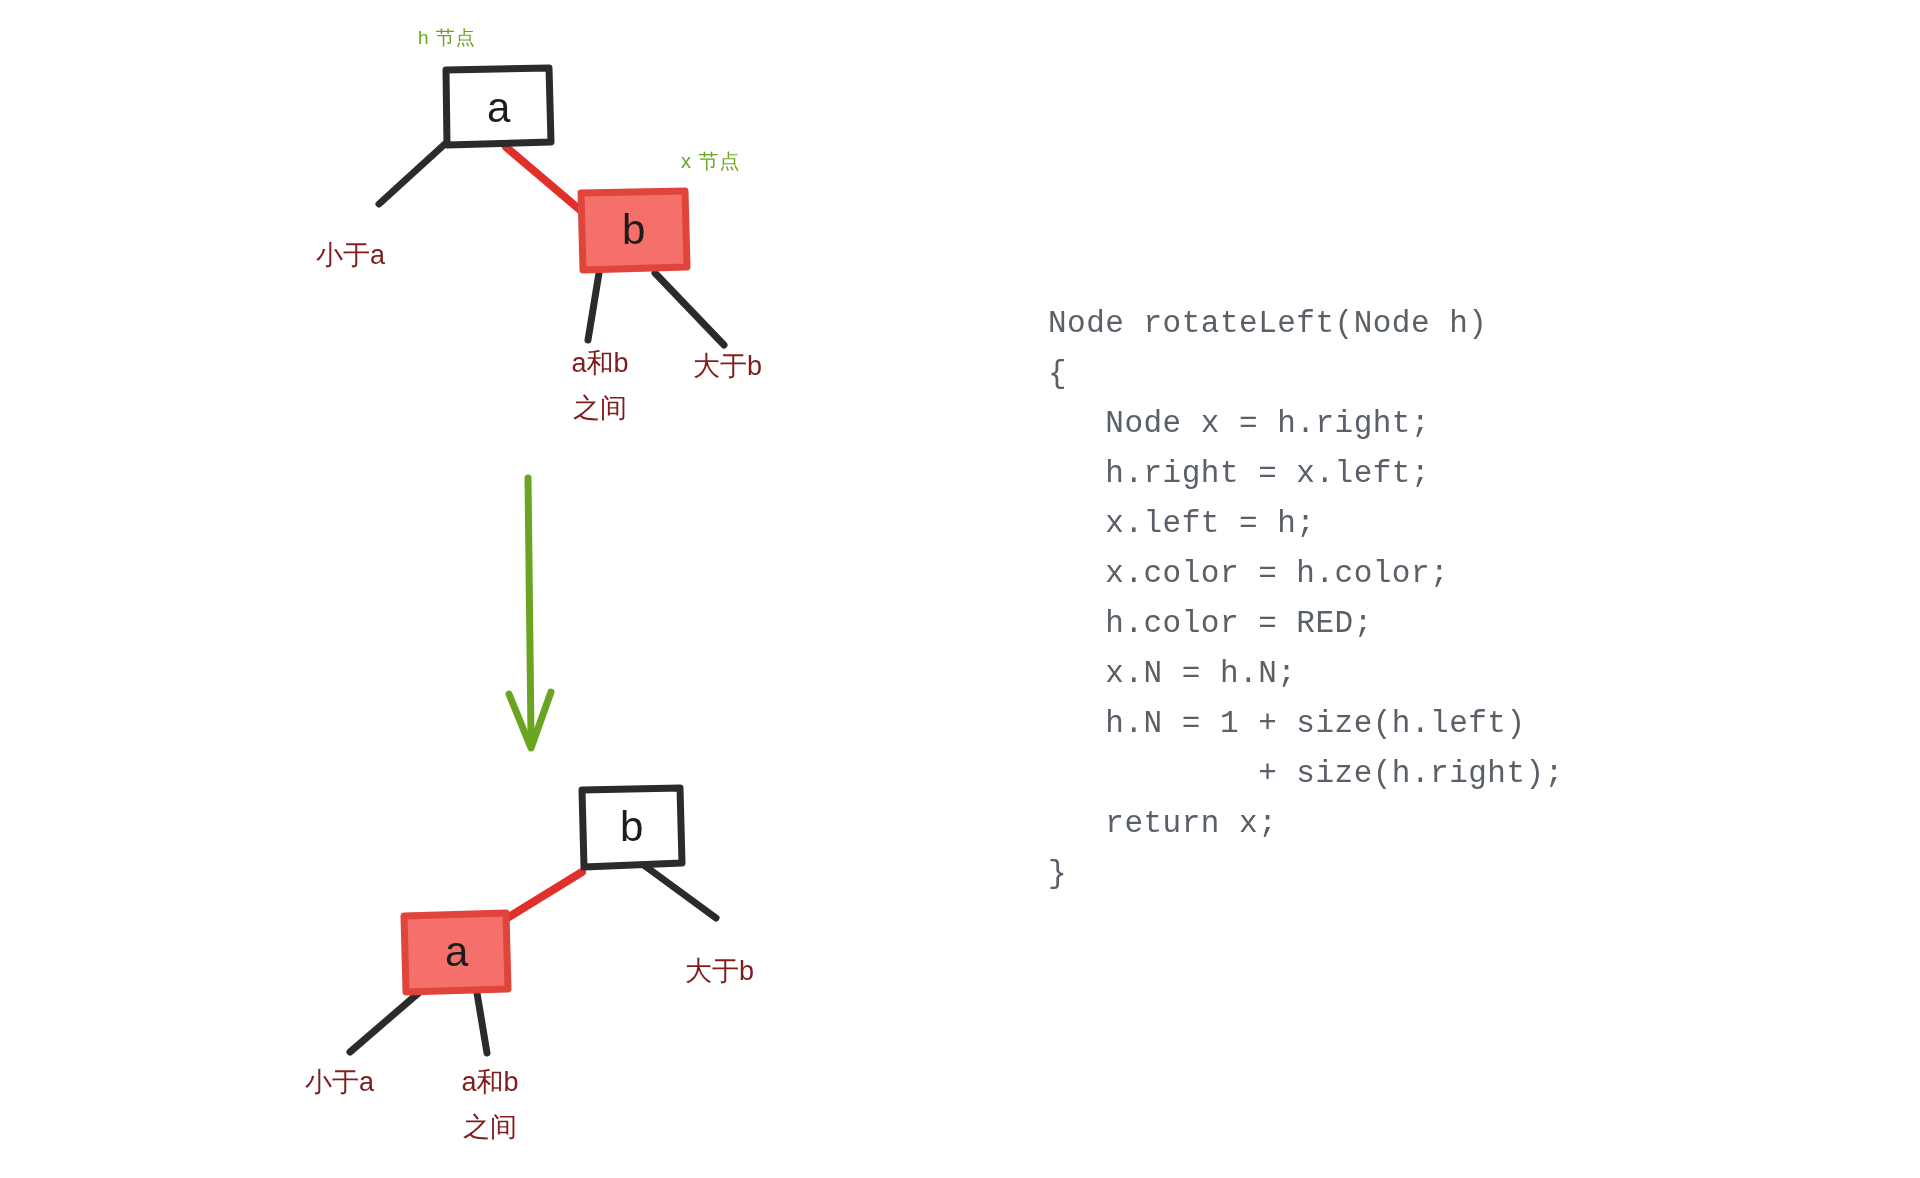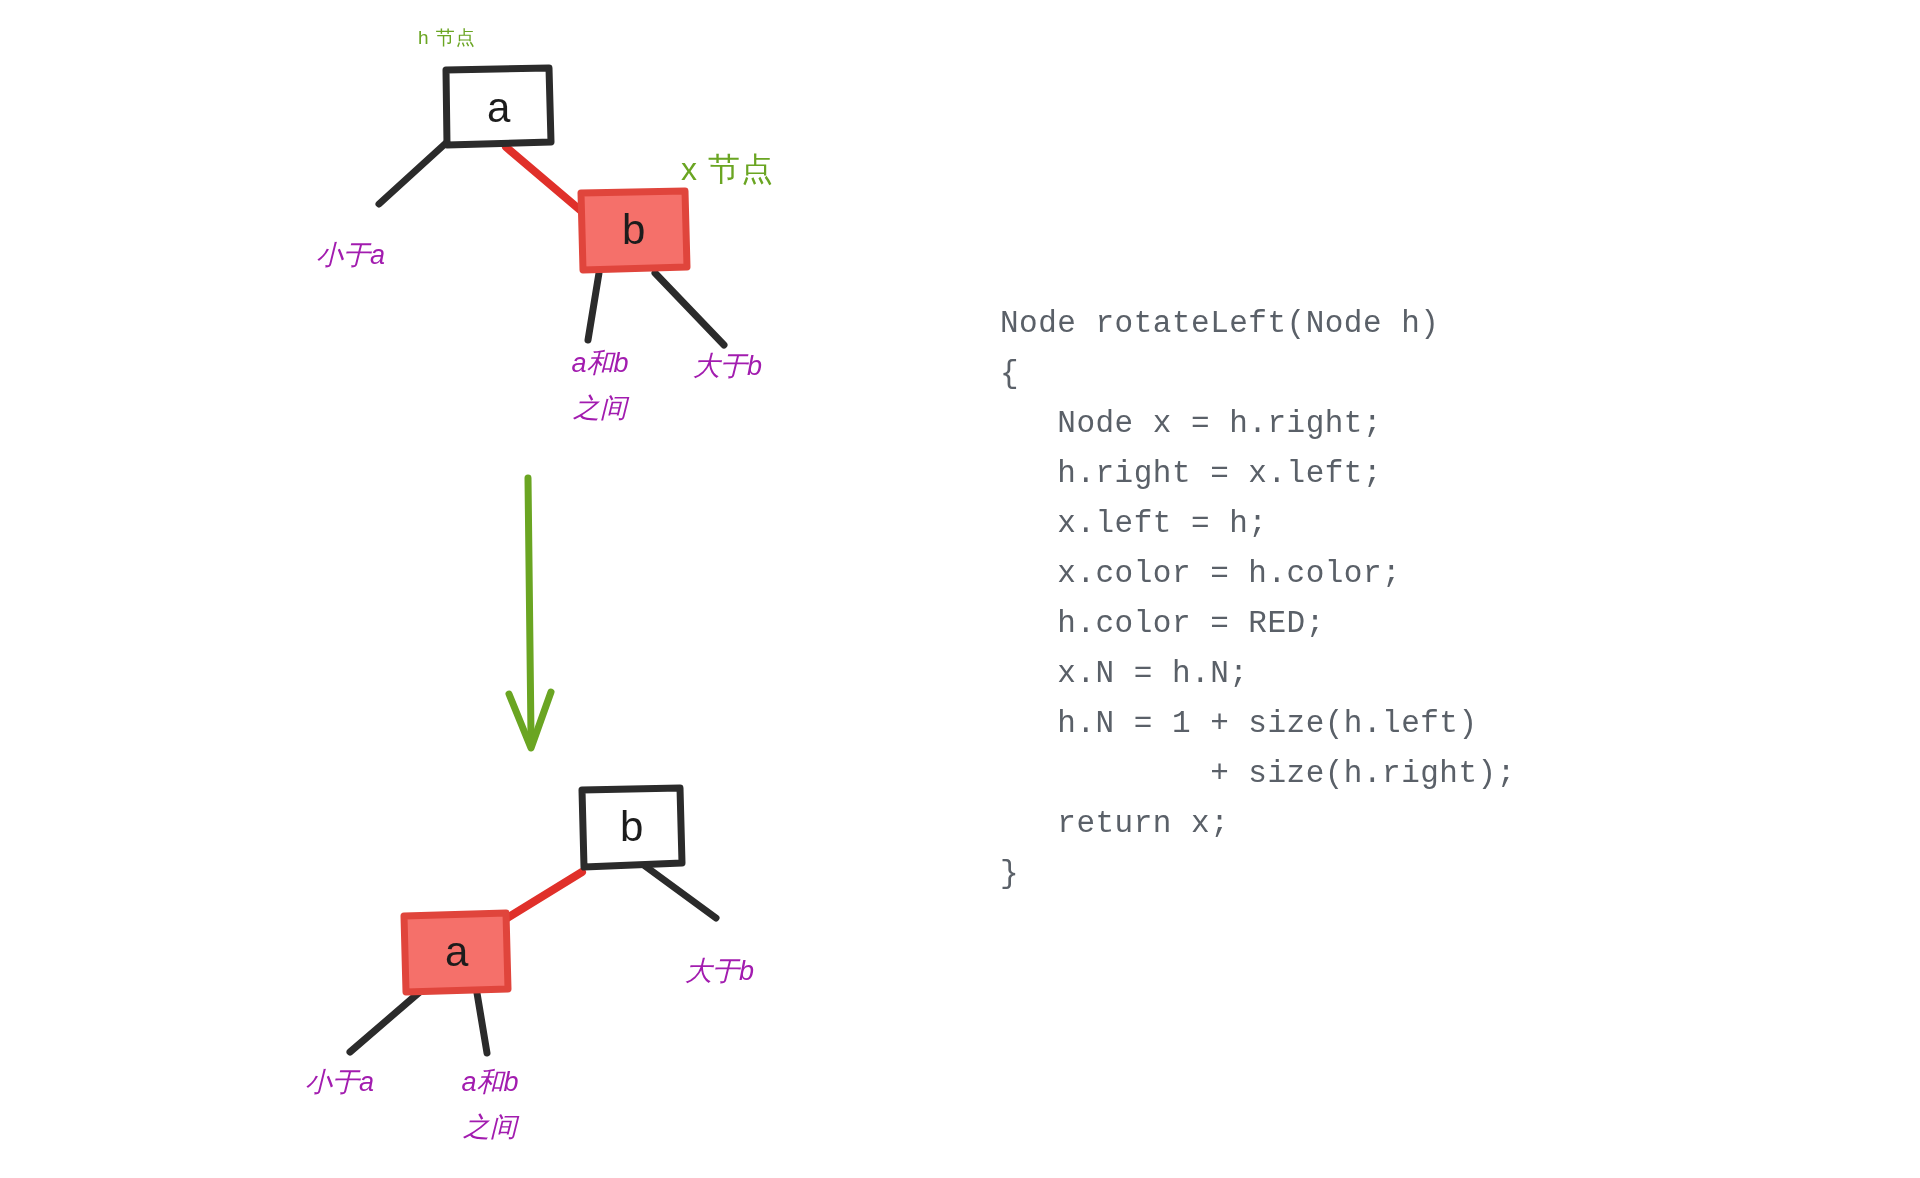--- a/index.html
+++ b/index.html
@@ -19,44 +19,43 @@
   }
   #canvas {
     position: absolute;
     left: 0;
     top: 0;
     width: 1920px;
     height: 1178px;
   }
   .lbl {
     position: absolute;
-    color: #a21caf;
+    color: #7f1d1d;
     font-family: "Liberation Sans", sans-serif;
     white-space: pre;
     line-height: 1.28;
-    font-style: italic;
   }
   .lbl-green {
     position: absolute;
     color: #6aa522;
     font-family: "Liberation Sans", sans-serif;
     white-space: pre;
     letter-spacing: 1px;
   }
   .node-letter {
     position: absolute;
     color: #1c1c1c;
     font-family: "Liberation Sans", sans-serif;
     font-size: 42px;
     line-height: 1;
     white-space: pre;
   }
   #code-block {
     position: absolute;
-    left: 1000px;
+    left: 1048px;
     top: 268px;
     color: #5a6068;
     font-family: "Liberation Mono", monospace;
     font-size: 31px;
     line-height: 50px;
     white-space: pre;
     letter-spacing: 0.5px;
   }
   #brand {
     position: absolute;
@@ -111,21 +110,21 @@
 
     <path d="M404,916 L506,913 L508,989 L406,992 Z" fill="#F5706A" stroke="#E0453C" stroke-width="7" stroke-linejoin="round"></path>
   </svg>
 
   <div class="node-letter" style="left:487px; top:87px;">a</div>
   <div class="node-letter" style="left:622px; top:209px;">b</div>
   <div class="node-letter" style="left:620px; top:806px;">b</div>
   <div class="node-letter" style="left:445px; top:931px;">a</div>
 
   <div class="lbl-green" style="left:418px; top:25px; font-size:19px;">h 节点</div>
-  <div class="lbl-green" style="left:681px; top:148px; font-size:32px;">x 节点</div>
+  <div class="lbl-green" style="left:681px; top:148px; font-size:20px;">x 节点</div>
 
   <div class="lbl" style="left:316px; top:238px; font-size:27px;">小于a</div>
   <div class="lbl" style="left:555px; top:346px; font-size:27px; text-align:center; width:90px;">a和b</div>
   <div class="lbl" style="left:555px; top:391px; font-size:27px; text-align:center; width:90px;">之间</div>
   <div class="lbl" style="left:693px; top:349px; font-size:27px;">大于b</div>
 
   <div class="lbl" style="left:305px; top:1065px; font-size:27px;">小于a</div>
   <div class="lbl" style="left:445px; top:1065px; font-size:27px; text-align:center; width:90px;">a和b</div>
   <div class="lbl" style="left:445px; top:1110px; font-size:27px; text-align:center; width:90px;">之间</div>
   <div class="lbl" style="left:685px; top:954px; font-size:27px;">大于b</div>

